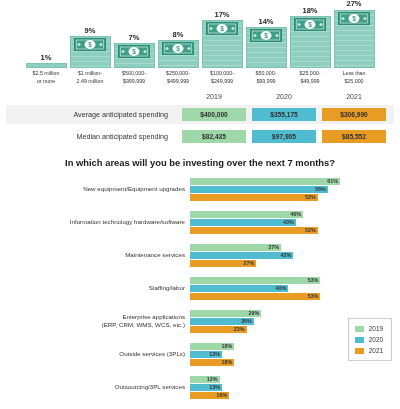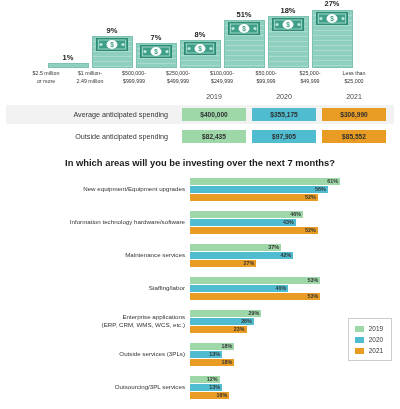--- a/index.html
+++ b/index.html
@@ -260,22 +260,35 @@
             <rect x="0.5" y="0.5" width="31" height="12" fill="#3f9e87" stroke="#2e8a74"></rect>
             <rect x="2.5" y="2" width="27" height="9" fill="none" stroke="#bfe6da" stroke-width="0.7"></rect>
             <ellipse cx="16" cy="6.5" rx="5.5" ry="4.4" fill="#ffffff"></ellipse>
             <text x="16" y="9.2" font-size="6.5" font-family="Liberation Sans, sans-serif" fill="#3f9e87" text-anchor="middle" font-weight="bold">$</text>
             <circle cx="5" cy="6.5" r="1.6" fill="#bfe6da"></circle>
             <circle cx="27" cy="6.5" r="1.6" fill="#bfe6da"></circle>
           </svg>
         </div>
       </div>
       <div class="money-col">
-        <div class="money-pct">51%</div>
+        <div class="money-pct">17%</div>
         <div class="money-stack" style="height: 48px;">
+          <svg class="bill" viewBox="0 0 32 13">
+            <rect x="0.5" y="0.5" width="31" height="12" fill="#3f9e87" stroke="#2e8a74"></rect>
+            <rect x="2.5" y="2" width="27" height="9" fill="none" stroke="#bfe6da" stroke-width="0.7"></rect>
+            <ellipse cx="16" cy="6.5" rx="5.5" ry="4.4" fill="#ffffff"></ellipse>
+            <text x="16" y="9.2" font-size="6.5" font-family="Liberation Sans, sans-serif" fill="#3f9e87" text-anchor="middle" font-weight="bold">$</text>
+            <circle cx="5" cy="6.5" r="1.6" fill="#bfe6da"></circle>
+            <circle cx="27" cy="6.5" r="1.6" fill="#bfe6da"></circle>
+          </svg>
+        </div>
+      </div>
+      <div class="money-col">
+        <div class="money-pct">14%</div>
+        <div class="money-stack" style="height: 41px;">
           <svg class="bill" viewBox="0 0 32 13">
             <rect x="0.5" y="0.5" width="31" height="12" fill="#3f9e87" stroke="#2e8a74"></rect>
             <rect x="2.5" y="2" width="27" height="9" fill="none" stroke="#bfe6da" stroke-width="0.7"></rect>
             <ellipse cx="16" cy="6.5" rx="5.5" ry="4.4" fill="#ffffff"></ellipse>
             <text x="16" y="9.2" font-size="6.5" font-family="Liberation Sans, sans-serif" fill="#3f9e87" text-anchor="middle" font-weight="bold">$</text>
             <circle cx="5" cy="6.5" r="1.6" fill="#bfe6da"></circle>
             <circle cx="27" cy="6.5" r="1.6" fill="#bfe6da"></circle>
           </svg>
         </div>
       </div>
@@ -351,21 +364,21 @@
   </div>
 
   <div class="spend-row shaded">
     <div class="spend-label">Average anticipated spending</div>
     <div class="spend-cell c-2019">$400,000</div>
     <div class="spend-cell c-2020">$355,175</div>
     <div class="spend-cell c-2021">$306,990</div>
   </div>
 
   <div class="spend-row">
-    <div class="spend-label">Outside anticipated spending</div>
+    <div class="spend-label">Median anticipated spending</div>
     <div class="spend-cell c-2019">$82,435</div>
     <div class="spend-cell c-2020">$97,905</div>
     <div class="spend-cell c-2021">$85,552</div>
   </div>
 </div>
 
 <div id="section-heading">In which areas will you be investing over the next 7 months?</div>
 
 <div id="bar-chart">
     <div class="bar-group">

